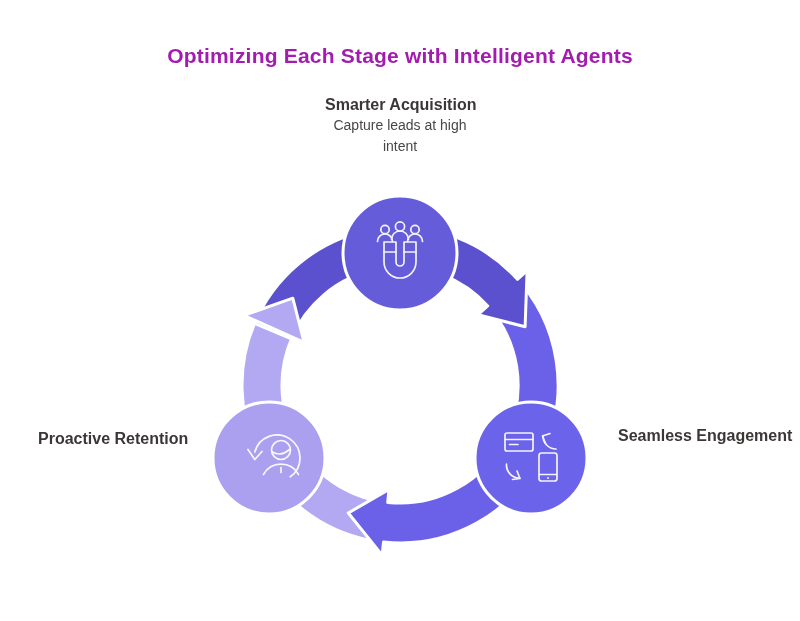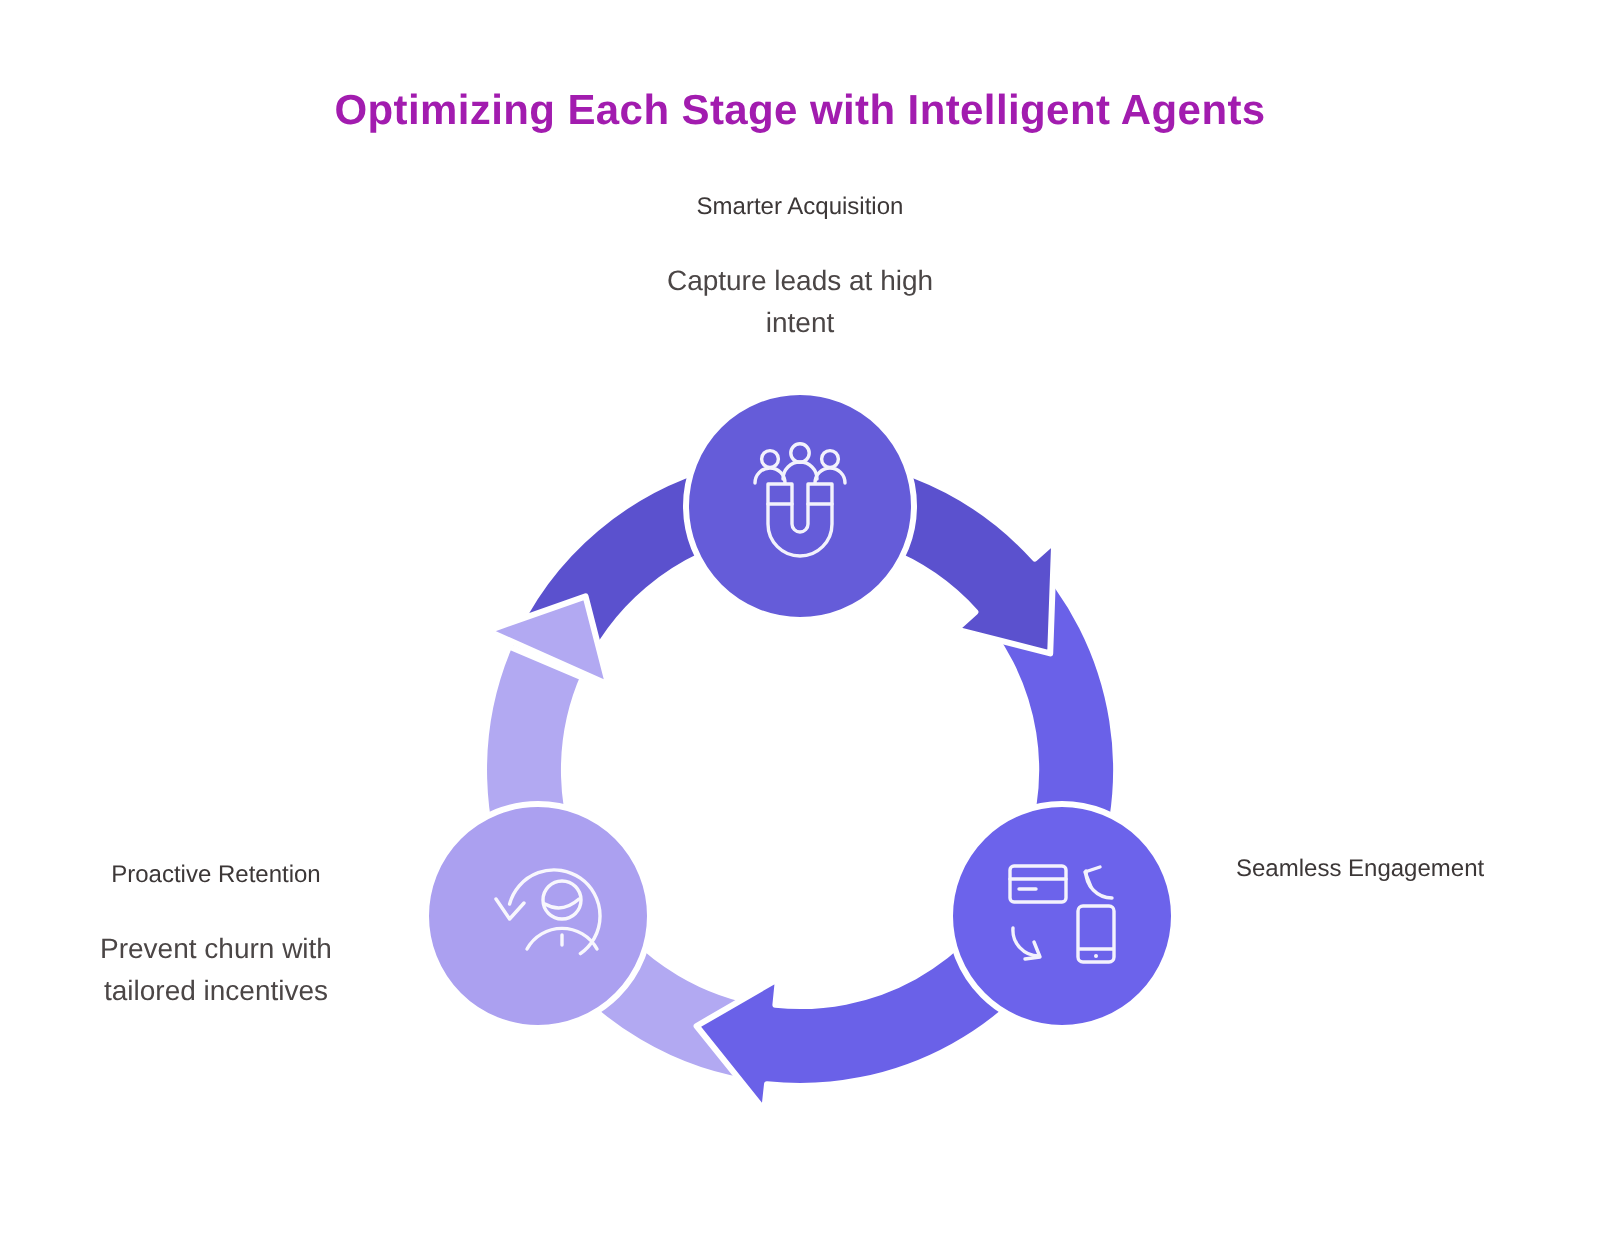--- a/index.html
+++ b/index.html
@@ -3,22 +3,22 @@
 <meta charset="utf-8">
 <style>
   html,body{margin:0;padding:0;background:#ffffff;}
   body{width:800px;height:621px;position:relative;overflow:hidden;
        font-family:"Liberation Sans",sans-serif;}
   .canvas{position:absolute;inset:0;}
   .title{position:absolute;top:44px;left:0;right:0;margin:0;text-align:center;
          font-size:21px;font-weight:700;color:#a21caf;letter-spacing:.2px;}
   svg.diagram{position:absolute;left:0;top:0;}
   .stage-label{position:absolute;}
-  .stage-label .h{font-size:12px;font-weight:400;color:#3C3737;white-space:nowrap;}
-  .stage-label .d{font-size:14px;color:#4B4646;line-height:21px;margin-top:20px;}
+  .stage-label .h{font-size:16px;font-weight:700;color:#3C3737;white-space:nowrap;}
+  .stage-label .d{font-size:14px;color:#4B4646;line-height:21px;margin-top:1px;}
   .top-label{top:96px;left:325px;width:150px;text-align:center;}
   .right-label{top:427px;left:618px;width:150px;text-align:left;}
   .left-label{top:430px;left:38px;width:140px;text-align:center;}
   .seg{stroke:#ffffff;stroke-width:3;stroke-linejoin:round;}
   .node{stroke:#ffffff;stroke-width:3;}
   .icon{fill:none;stroke:#ffffff;stroke-width:1.7;stroke-linecap:round;
         stroke-linejoin:round;opacity:.92;}
 </style>
 </head>
 <body>
@@ -72,16 +72,15 @@
     <div class="h">Smarter Acquisition</div>
     <div class="d">Capture leads at high intent</div>
   </div>
 
   <div class="stage-label right-label">
     <div class="h">Seamless Engagement</div>
   </div>
 
   <div class="stage-label left-label">
     <div class="h">Proactive Retention</div>
-    <div class="d">Prevent churn with tailored incentives</div>
   </div>
 
 </div>
 
 </body></html>

